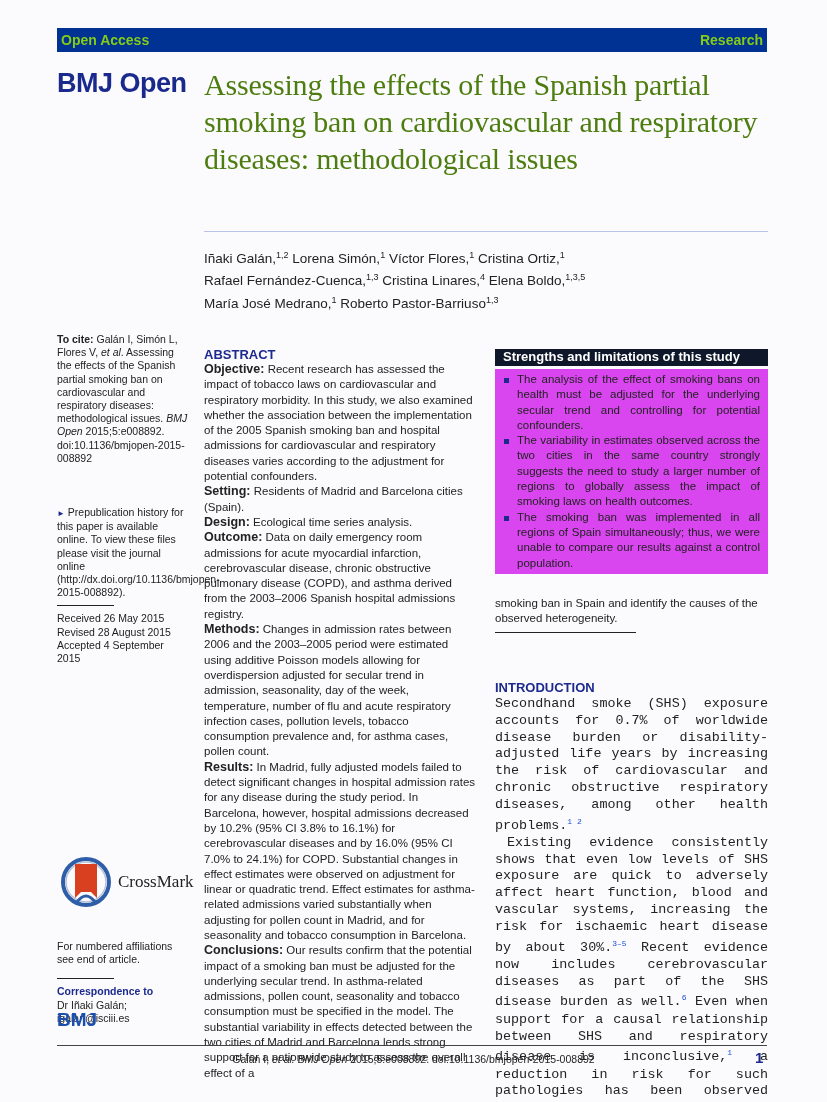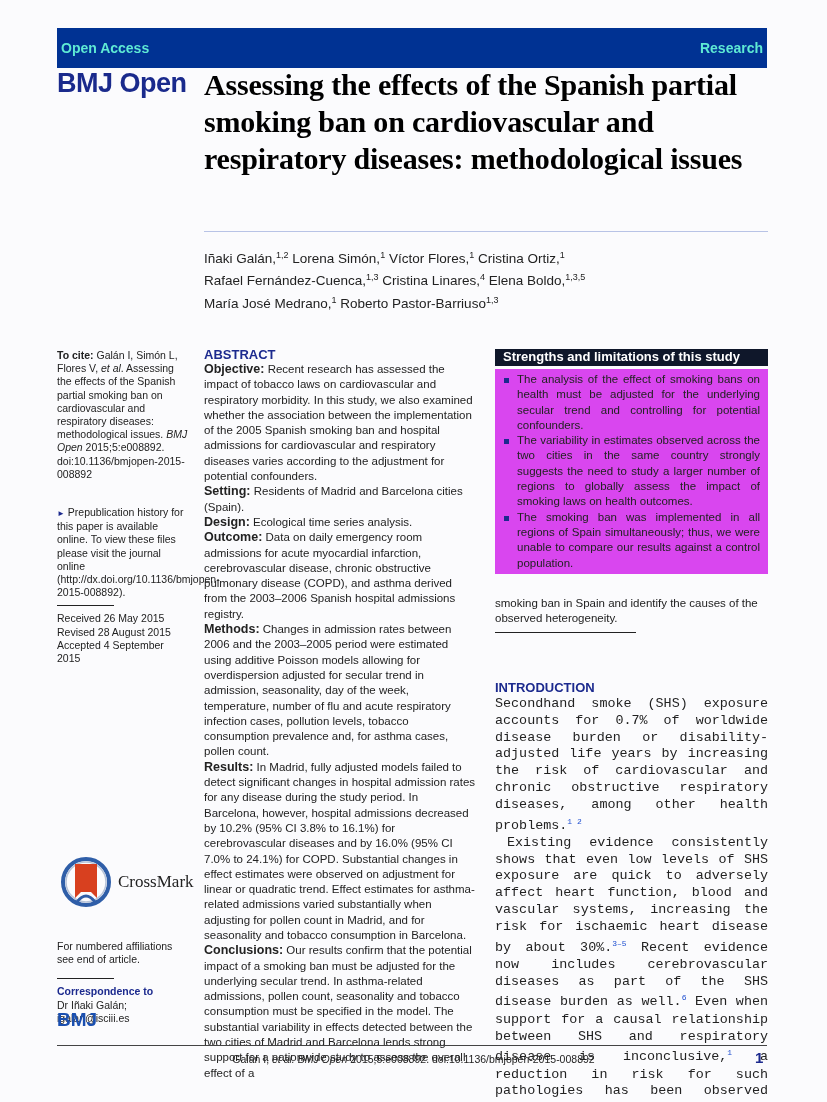--- a/index.html
+++ b/index.html
@@ -1,31 +1,31 @@
 <!DOCTYPE html>
 <html><head>
 <meta charset="utf-8">
 <style>
   html, body { margin: 0; padding: 0; }
   body {
     width: 827px; height: 1102px; background: #fbfbfd; position: relative; overflow: hidden;
     font-family: "Liberation Sans", "DejaVu Sans", sans-serif; color: #1a1a1a;
   }
   .topbar {
-    position: absolute; left: 57px; top: 28px; width: 710px; height: 40px;
-    background: #003293; color: #5eead4; font-weight: bold; font-size: 14px;
+    position: absolute; left: 57px; top: 28px; width: 710px; height: 24px;
+    background: #003293; color: #84cc16; font-weight: bold; font-size: 14px;
     display: flex; justify-content: space-between; align-items: center; padding: 0 4px; box-sizing: border-box;
   }
   .brand {
     position: absolute; left: 57px; top: 68px; font-size: 27px; font-weight: bold; color: #1a2a8c;
     font-family: "Liberation Sans", sans-serif; letter-spacing: -0.5px;
   }
   .title {
     position: absolute; left: 204px; top: 66px; width: 560px; font-family: "Liberation Serif", "DejaVu Serif", serif;
-    font-size: 30px; line-height: 37px; color: #000000; font-weight: bold; letter-spacing: -0.2px;
+    font-size: 30px; line-height: 37px; color: #4d7c0f; font-weight: normal; letter-spacing: -0.2px;
   }
   .title-rule { position: absolute; left: 204px; top: 231px; width: 564px; height: 1px; background: #b8c3e6; }
   .authors {
     position: absolute; left: 204px; top: 245px; width: 560px; font-size: 13.5px; line-height: 19px; color: #222;
   }
   .authors sup { font-size: 9px; }
   .side { position: absolute; left: 57px; width: 132px; font-size: 10.5px; line-height: 13.2px; color: #222; }
   .side b.lbl { font-weight: bold; }
   .side .rule { width: 57px; height: 1px; background: #222; margin: 6px 0; }
   .side .blue { color: #1c2a8e; font-weight: bold; }
@@ -64,21 +64,21 @@
 
 <div class="brand">BMJ Open</div>
 
 <div class="title">Assessing the effects of the Spanish partial smoking ban on cardiovascular and respiratory diseases: methodological issues</div>
 <div class="title-rule"></div>
 
 <div class="authors">
   <span><span>Iñaki Galán,</span><sup>1,2</sup></span><span><span> Lorena Simón,</span><sup>1</sup></span><span><span> Víctor Flores,</span><sup>1</sup></span><span><span> Cristina Ortiz,</span><sup>1</sup></span><br><span><span> Rafael Fernández-Cuenca,</span><sup>1,3</sup></span><span><span> Cristina Linares,</span><sup>4</sup></span><span><span> Elena Boldo,</span><sup>1,3,5</sup></span><br><span><span> María José Medrano,</span><sup>1</sup></span><span><span> Roberto Pastor-Barriuso</span><sup>1,3</sup></span>
 </div>
 
-<div class="side" style="top:349px;">
+<div class="side" style="top:333px;">
   <b class="lbl">To cite:</b><span> Galán I, Simón L, Flores V, </span><i>et al</i><span>. Assessing the effects of the Spanish partial smoking ban on cardiovascular and respiratory diseases: methodological issues. </span><i>BMJ Open</i><span> 2015;5:e008892. doi:10.1136/bmjopen-2015-008892</span>
 </div>
 
 <div class="side" style="top:506px;">
   <span style="color:#1c2a8e;font-size:8px;">►</span><span> Prepublication history for this paper is available online. To view these files please visit the journal online (http://dx.doi.org/10.1136/bmjopen-2015-008892).</span>
   <div class="rule"></div>
   <div>Received 26 May 2015</div>
   <div>Revised 28 August 2015</div>
   <div>Accepted 4 September 2015</div>
 </div>

